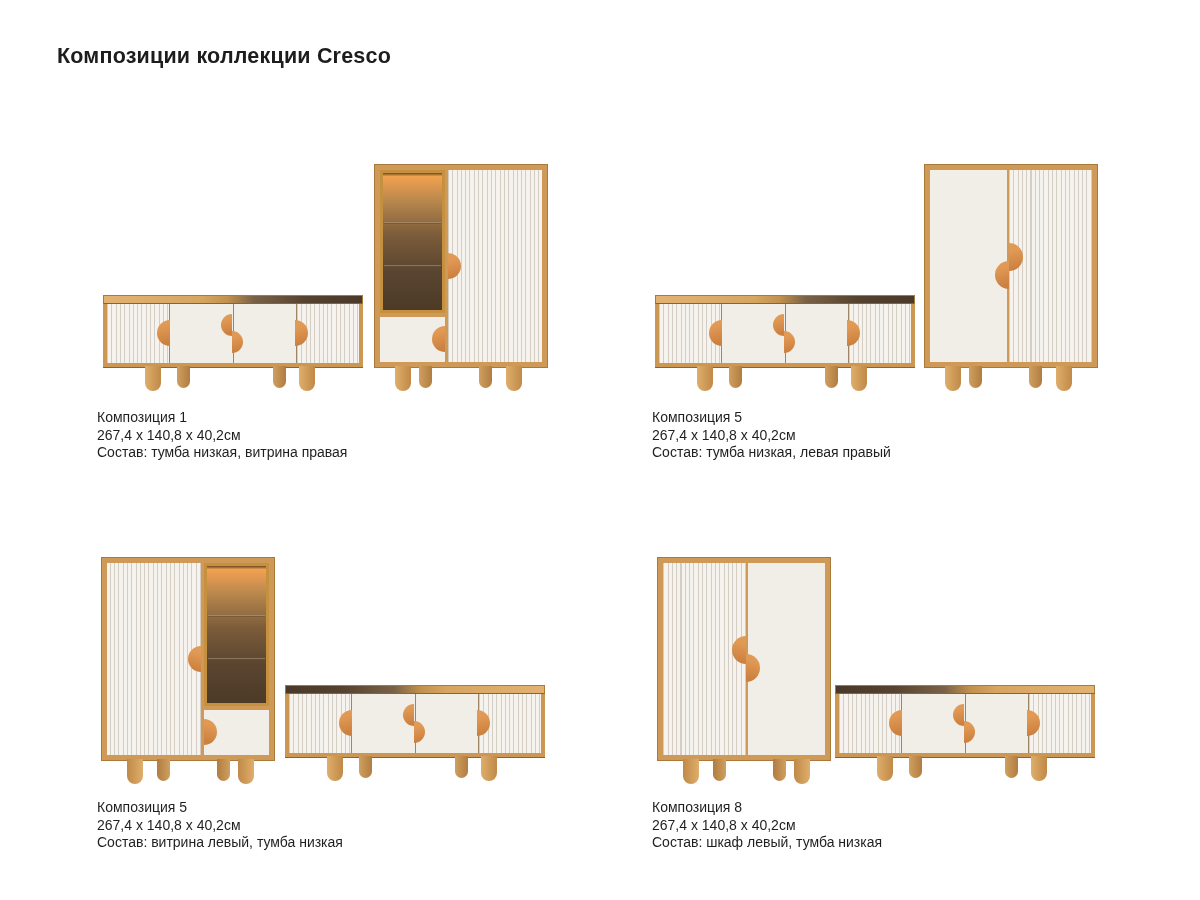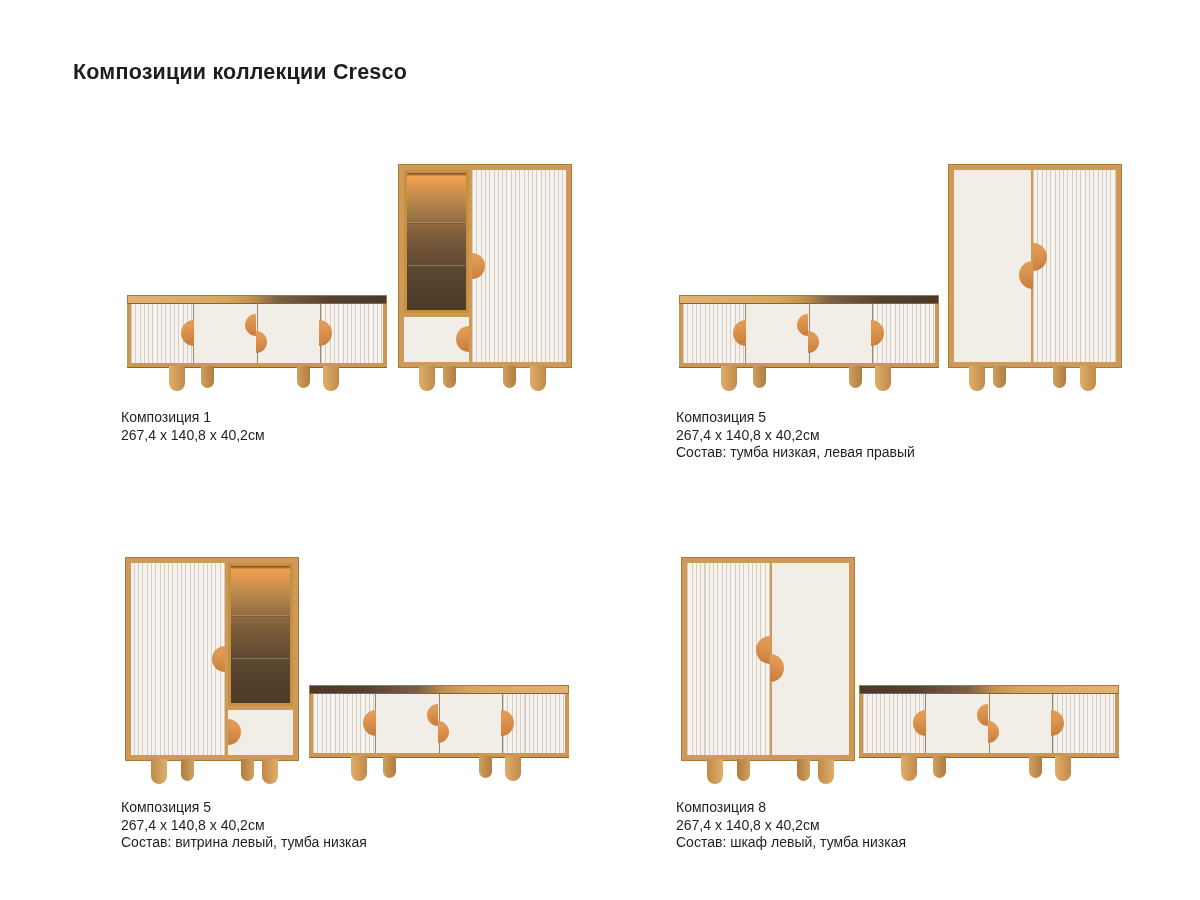--- a/index.html
+++ b/index.html
@@ -1,22 +1,22 @@
 <!DOCTYPE html>
 <html><head>
 <meta charset="utf-8">
 <style>
   html,body{margin:0;padding:0;background:#ffffff;width:1200px;height:900px;overflow:hidden;
     font-family:"Liberation Sans",sans-serif;color:#1f1f1f;}
   .page{position:relative;width:1200px;height:900px;background:#ffffff;}
 
-  .page-title{position:absolute;left:57px;top:44px;margin:16px;font-size:21.5px;font-weight:600;
+  .page-title{position:absolute;left:57px;top:44px;margin:0;font-size:21.5px;font-weight:600;
     letter-spacing:.2px;color:#1d1d1d;}
 
-  .comp{position:absolute;width:470px;height:350px;margin-left:24px;}
+  .comp{position:absolute;width:470px;height:350px;}
   .comp1{left:90px;top:150px;} .comp2{left:645px;top:150px;}
   .comp3{left:90px;top:540px;} .comp4{left:645px;top:540px;}
   .scene{position:absolute;left:0;top:0;width:470px;height:250px;}
 
   .caption{position:absolute;left:7px;top:259px;font-size:14px;line-height:17.5px;color:#1f1f1f;}
   .comp-name{font-weight:500;}
 
   
   .unit{position:absolute;}
   .mirror{transform:scaleX(-1);}
@@ -104,20 +104,21 @@
         <div class="leg f" style="left:20px"></div>
         <div class="leg b" style="left:44px"></div>
         <div class="leg b" style="left:104px"></div>
         <div class="leg f" style="left:131px"></div>
       </div>
 
     </div>
     <div class="caption">
       <div class="comp-name">Композиция 1</div>
       <div class="comp-dims">267,4 x 140,8 x 40,2см</div>
+      <div class="comp-contents">Состав: тумба низкая, витрина правая</div>
     </div>
   </section>
 
   <section class="comp comp2">
     <div class="scene">
 
       <div class="unit sideboard persp-a" style="left:10px;top:145px">
         <div class="sb-top"></div>
         <div class="sb-body">
           <div class="panel fluted"></div>

